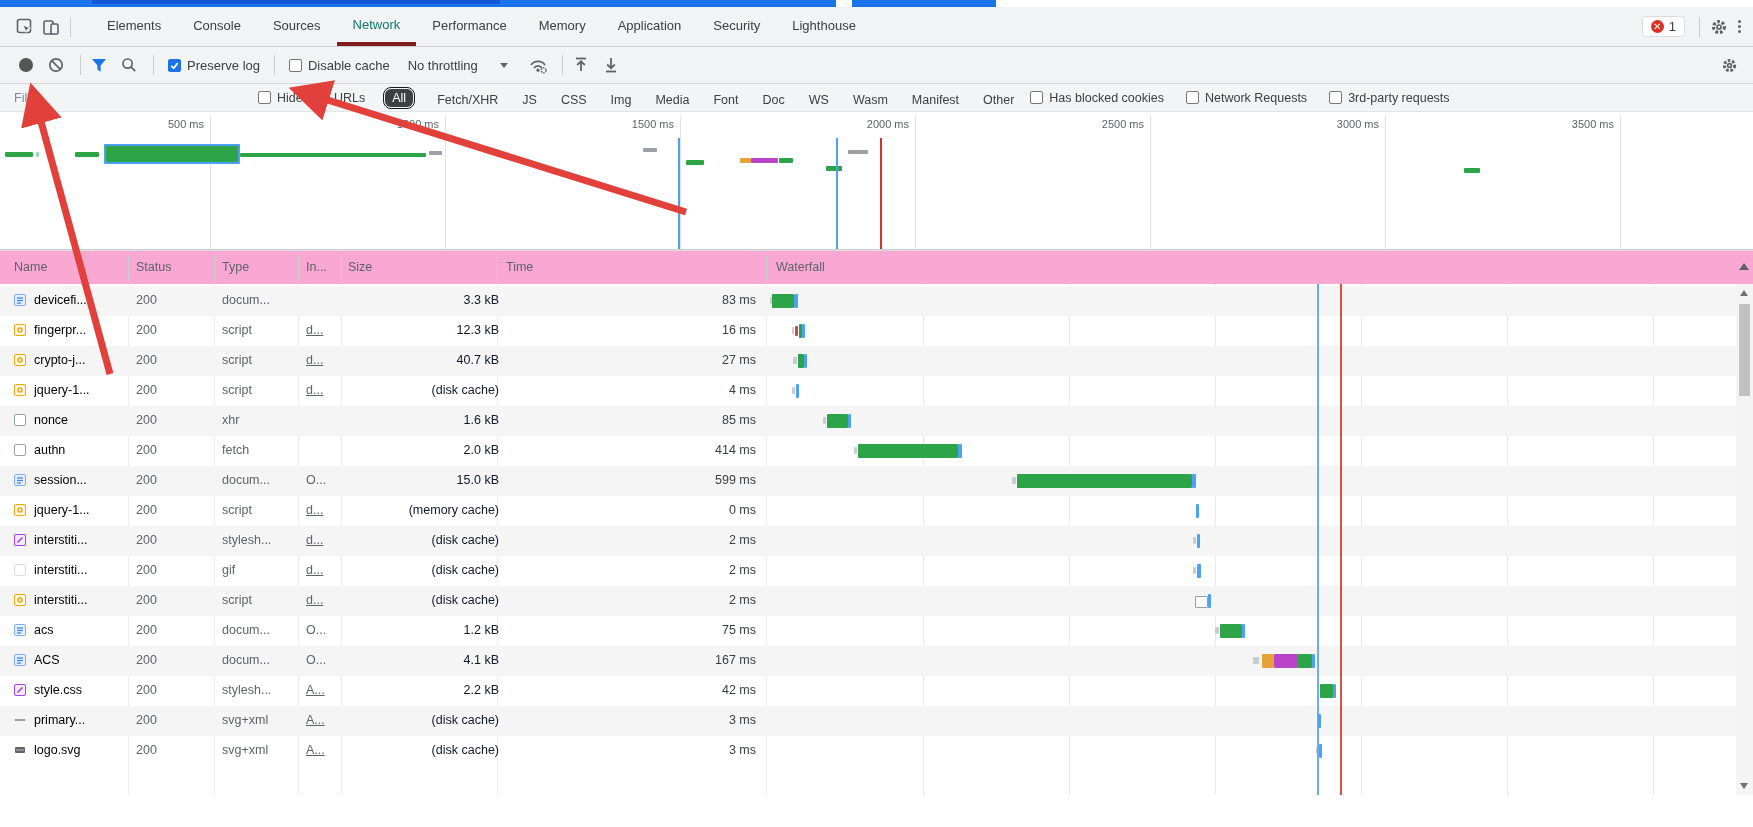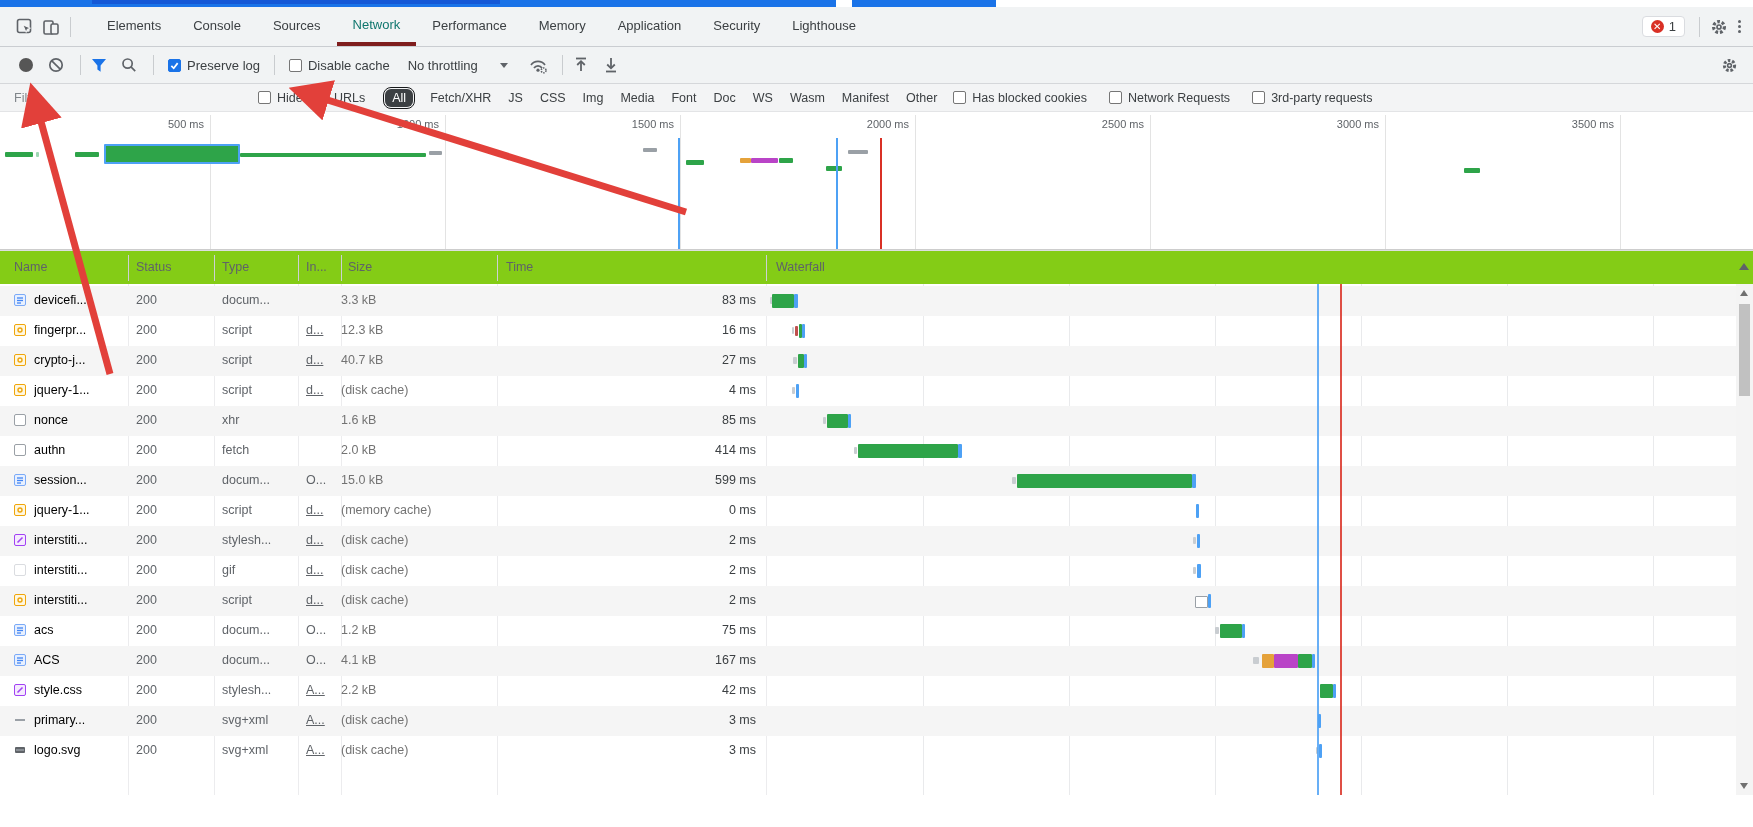--- a/index.html
+++ b/index.html
@@ -25,48 +25,48 @@
   .ticon{display:flex;align-items:center;justify-content:center;width:24px;height:24px;margin-right:6px;cursor:pointer;}
   .record{width:14px;height:14px;border-radius:50%;background:#565656;}
   .cbg{display:flex;align-items:center;gap:6px;margin:0 8px;cursor:pointer;}
   .cb{width:13px;height:13px;border:1px solid #767676;border-radius:2px;background:#fff;box-sizing:border-box;display:flex;align-items:center;justify-content:center;}
   .cb.on{background:#1a73e8;border-color:#1a73e8;}
   .ddl{display:flex;align-items:center;gap:22px;margin:0 10px;color:#3c4043;cursor:pointer;}
   .caret{width:0;height:0;border-left:4px solid transparent;border-right:4px solid transparent;border-top:5px solid #5f6368;}
   
   #filterbar{position:absolute;top:84px;left:0;width:1753px;height:28px;background:#f3f4f5;border-bottom:1px solid #e3e4e6;display:flex;align-items:center;padding-left:14px;box-sizing:border-box;font-size:12.5px;color:#3c4043;}
   #filterph{color:#80868b;width:236px;}
-  #chips{display:flex;align-items:center;gap:17px;margin-left:12px;}
+  #chips{display:flex;align-items:flex-end;gap:24px;margin-left:12px;}
   .chip{cursor:pointer;color:#3c4043;}
   .chip.sel{background:#3c4043;color:#fff;border-radius:6px;padding:2px 7px;outline:1px solid #17191b;outline-offset:1px;}
   
   #overview{position:absolute;top:112px;left:0;width:1753px;height:138px;background:#fff;border-bottom:1px solid #cdcdcd;box-sizing:border-box;cursor:pointer;}
   .ovgrid{position:absolute;top:3px;bottom:0;width:1px;background:#e3e3e3;}
   .ovlabel{position:absolute;top:6px;font-size:11px;color:#5f6368;text-align:right;width:70px;}
   .ovbar{position:absolute;border-radius:1px;}
   .ovline{position:absolute;top:26px;bottom:0;width:2px;}
   
-  #thead{position:absolute;top:250px;left:0;width:1753px;height:48px;background:#84cc16;border-bottom:1px solid #c9cccf;border-top:1px solid #dcdee0;box-sizing:border-box;font-size:12.5px;color:#5f6368;}
+  #thead{position:absolute;top:250px;left:0;width:1753px;height:48px;background:#f9a8d4;border-bottom:1px solid #c9cccf;border-top:1px solid #dcdee0;box-sizing:border-box;font-size:12.5px;color:#5f6368;}
   .hcell{position:absolute;top:9px;}
   .hdiv{position:absolute;top:4px;height:26px;width:1px;background:#cdd0d3;}
   .sortarrow{position:absolute;right:4px;top:12px;width:0;height:0;border-left:5px solid transparent;border-right:5px solid transparent;border-bottom:7px solid #5f6368;}
   
   #tbody{position:absolute;top:284px;left:0;width:1753px;height:511px;background:#fff;overflow:hidden;}
   .coldiv{position:absolute;top:0;height:511px;width:1px;background:#ececee;}
   .wfgrid{position:absolute;top:0;height:511px;width:1px;background:#e9eaec;}
   .wfline{position:absolute;top:0;height:511px;width:2px;opacity:.85;}
   .row{position:absolute;left:0;width:1736px;height:30px;font-size:12.5px;cursor:default;}
   .row.odd{background:#f5f5f5;}
   .cell{position:absolute;top:7px;white-space:nowrap;overflow:hidden;}
   .c-name{left:34px;width:92px;color:#000000;}
   .c-status{left:136px;color:#5f6368;}
   .c-type{left:222px;width:74px;color:#5f6368;}
   .c-init{left:306px;width:34px;color:#5f6368;}
   .c-init.link{text-decoration:underline;cursor:pointer;}
-  .c-size{left:341px;width:149px;color:#737373;}
+  .c-size{left:350px;width:149px;text-align:right;color:#0f172a;}
   .c-time{left:500px;width:256px;text-align:right;color:#3c4043;}
   .ficon{position:absolute;left:14px;top:8px;width:12px;height:12px;box-sizing:border-box;}
   .seg{position:absolute;border-radius:1px;}
   
   #scrollbar{position:absolute;top:284px;right:0;width:17px;height:511px;background:#f4f4f4;}
   .scrollthumb{position:absolute;left:3px;top:20px;width:11px;height:92px;background:#c1c1c1;}
   .sarrow{position:absolute;left:4px;width:0;height:0;border-left:4.5px solid transparent;border-right:4.5px solid transparent;}
   .sarrow.up{top:6px;border-bottom:6px solid #707070;}
   .sarrow.down{bottom:6px;border-top:6px solid #707070;}
   

